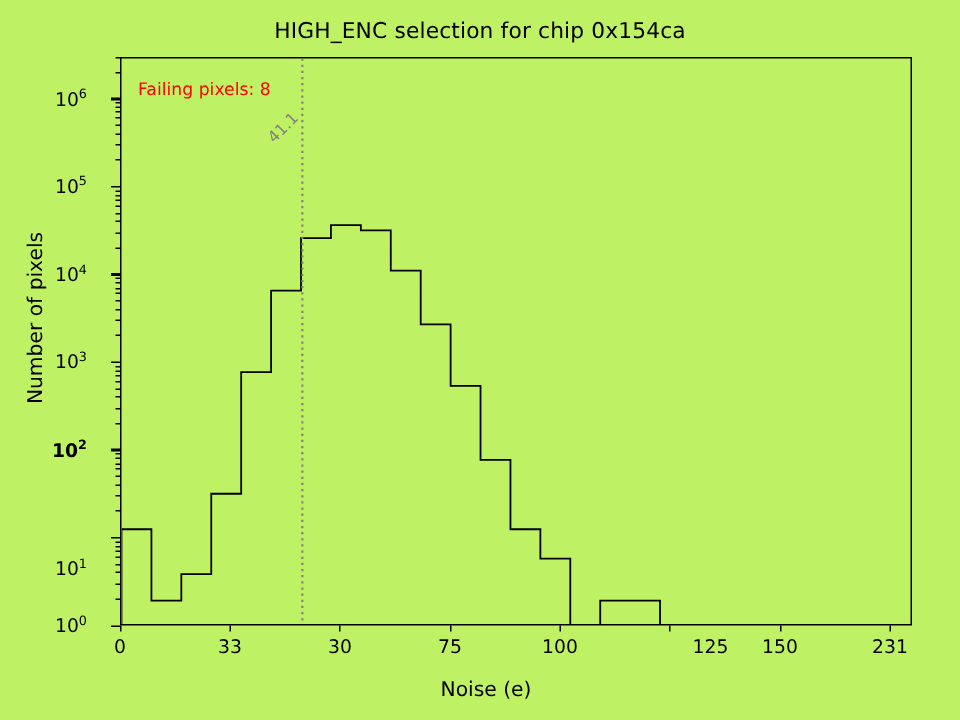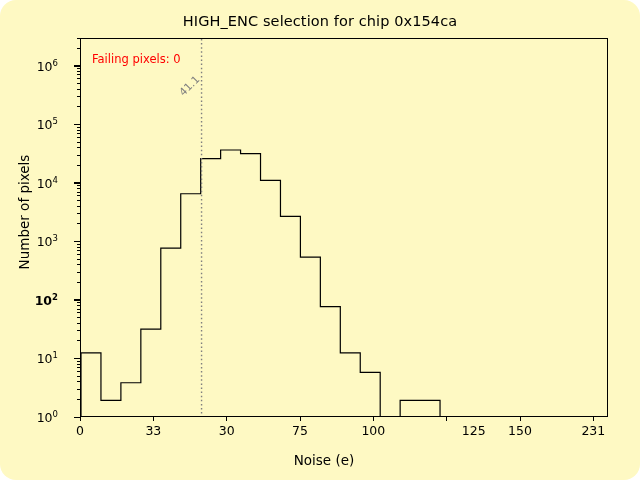--- a/index.html
+++ b/index.html
@@ -5,22 +5,21 @@
   html,body{margin:0;padding:0;}
   body{
     width:640px;height:480px;
     background:#ffffff;
     font-family:"DejaVu Sans", sans-serif;
     overflow:hidden;
   }
   #figure{
     position:relative;
     width:640px;height:480px;
-    background:#fef9c3;
-    border-radius:16px;
+    background:#bef264;
   }
   
   #chart-title{
     position:absolute;
     left:0;right:0;top:13px;
     text-align:center;
     font-size:14.5px;
     color:#000000;
     letter-spacing:0.1px;
   }
@@ -125,21 +124,21 @@
     <div id="plot-area">
       <svg id="hist-svg" width="528" height="379" viewBox="0 0 528 379" preserveAspectRatio="none">
           <path d="M 0.00 379.00 L 0.00 313.82 L 19.95 313.82 L 19.95 361.39 L 39.89 361.39 L 39.89 343.77 L 59.84 343.77 L 59.84 290.15 L 79.79 290.15 L 79.79 209.13 L 99.73 209.13 L 99.73 154.75 L 119.68 154.75 L 119.68 119.70 L 139.63 119.70 L 139.63 111.02 L 159.57 111.02 L 159.57 114.61 L 179.52 114.61 L 179.52 141.39 L 199.47 141.39 L 199.47 177.29 L 219.41 177.29 L 219.41 218.19 L 239.36 218.19 L 239.36 267.64 L 259.31 267.64 L 259.31 313.82 L 279.25 313.82 L 279.25 333.47 L 299.20 333.47 L 299.20 379.00 L 319.15 379.00 L 319.15 361.39 L 339.09 361.39 L 339.09 361.39 L 359.04 361.39 L 359.04 379.00 L 378.99 379.00 L 378.99 379.00 L 398.93 379.00 L 398.93 379.00 L 418.88 379.00 L 418.88 379.00" fill="none" stroke="#000000" stroke-width="1.2" stroke-linejoin="miter"></path>
         </svg>
       <svg id="vline-svg" width="528" height="379" viewBox="0 0 528 379" style="position:absolute;left:0;top:0;" preserveAspectRatio="none">
           <line x1="120.56" x2="120.56" y1="0" y2="379" stroke="#7f7f7f" stroke-width="1.4" stroke-dasharray="1.5,2.6"></line>
         </svg>
     </div>
   </div>
 
-  <div id="failing-pixels">Failing pixels: 0</div>
+  <div id="failing-pixels">Failing pixels: 8</div>
   <div id="mean-label">41.1</div>
 
   <div id="ticks-layer">
       <div class="xtick-major" style="left: 79.5px;"></div>
       <div class="xtick-label" style="left: 80px;">0</div>
       <div class="xtick-major" style="left: 152.833px;"></div>
       <div class="xtick-label" style="left: 153.333px;">33</div>
       <div class="xtick-major" style="left: 226.167px;"></div>
       <div class="xtick-label" style="left: 226.667px;">30</div>
       <div class="xtick-major" style="left: 299.5px;"></div>
@@ -148,21 +147,21 @@
       <div class="xtick-label" style="left: 373.333px;">100</div>
       <div class="xtick-major" style="left: 446.167px;"></div>
       <div class="xtick-label" style="left: 446.667px; margin-left: 27px;">125</div>
       <div class="xtick-major" style="left: 519.5px;"></div>
       <div class="xtick-label" style="left: 520px;">150</div>
       <div class="xtick-major" style="left: 592.833px;"></div>
       <div class="xtick-label" style="left: 593.333px;">231</div>
       <div class="ytick-major" style="top: 416.5px;"></div>
       <div class="ytick-label" style="top: 417px;">10<sup>0</sup></div>
       <div class="ytick-major" style="top: 357.986px;"></div>
-      <div class="ytick-label" style="top: 358px;">10<sup>1</sup></div>
+      <div class="ytick-label" style="top: 379px;">10<sup>1</sup></div>
       <div class="ytick-major" style="top: 299.473px;"></div>
       <div class="ytick-label" style="top: 299.973px; font-weight: bold;">10<sup>2</sup></div>
       <div class="ytick-major" style="top: 240.959px;"></div>
       <div class="ytick-label" style="top: 241.459px;">10<sup>3</sup></div>
       <div class="ytick-major" style="top: 182.445px;"></div>
       <div class="ytick-label" style="top: 182.945px;">10<sup>4</sup></div>
       <div class="ytick-major" style="top: 123.932px;"></div>
       <div class="ytick-label" style="top: 124.432px;">10<sup>5</sup></div>
       <div class="ytick-major" style="top: 65.4181px;"></div>
       <div class="ytick-label" style="top: 65.9181px;">10<sup>6</sup></div>

